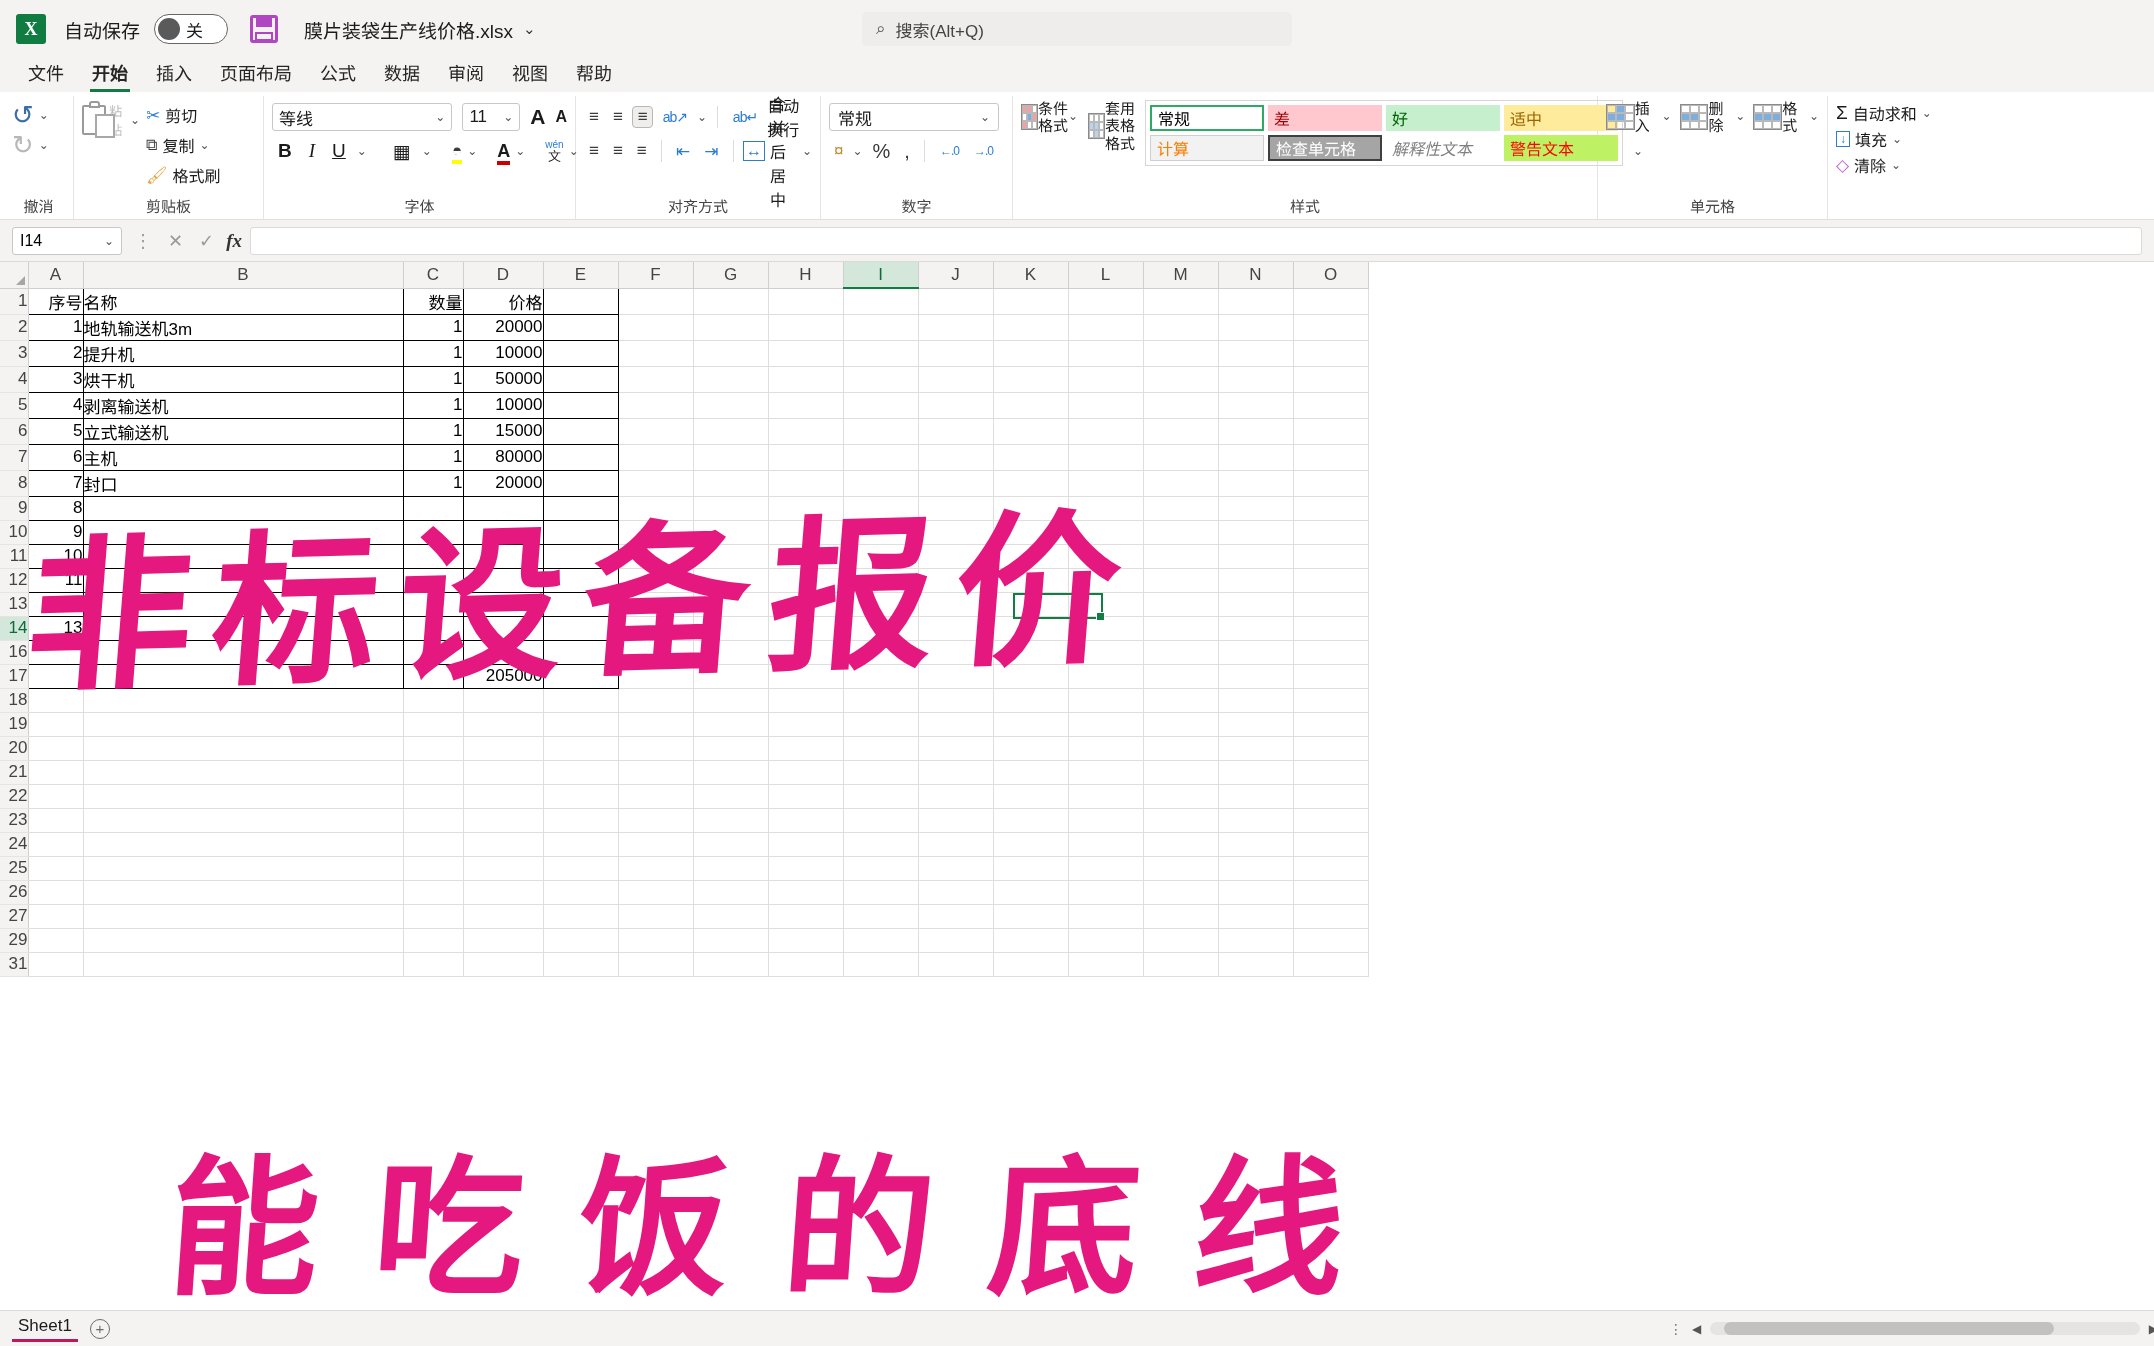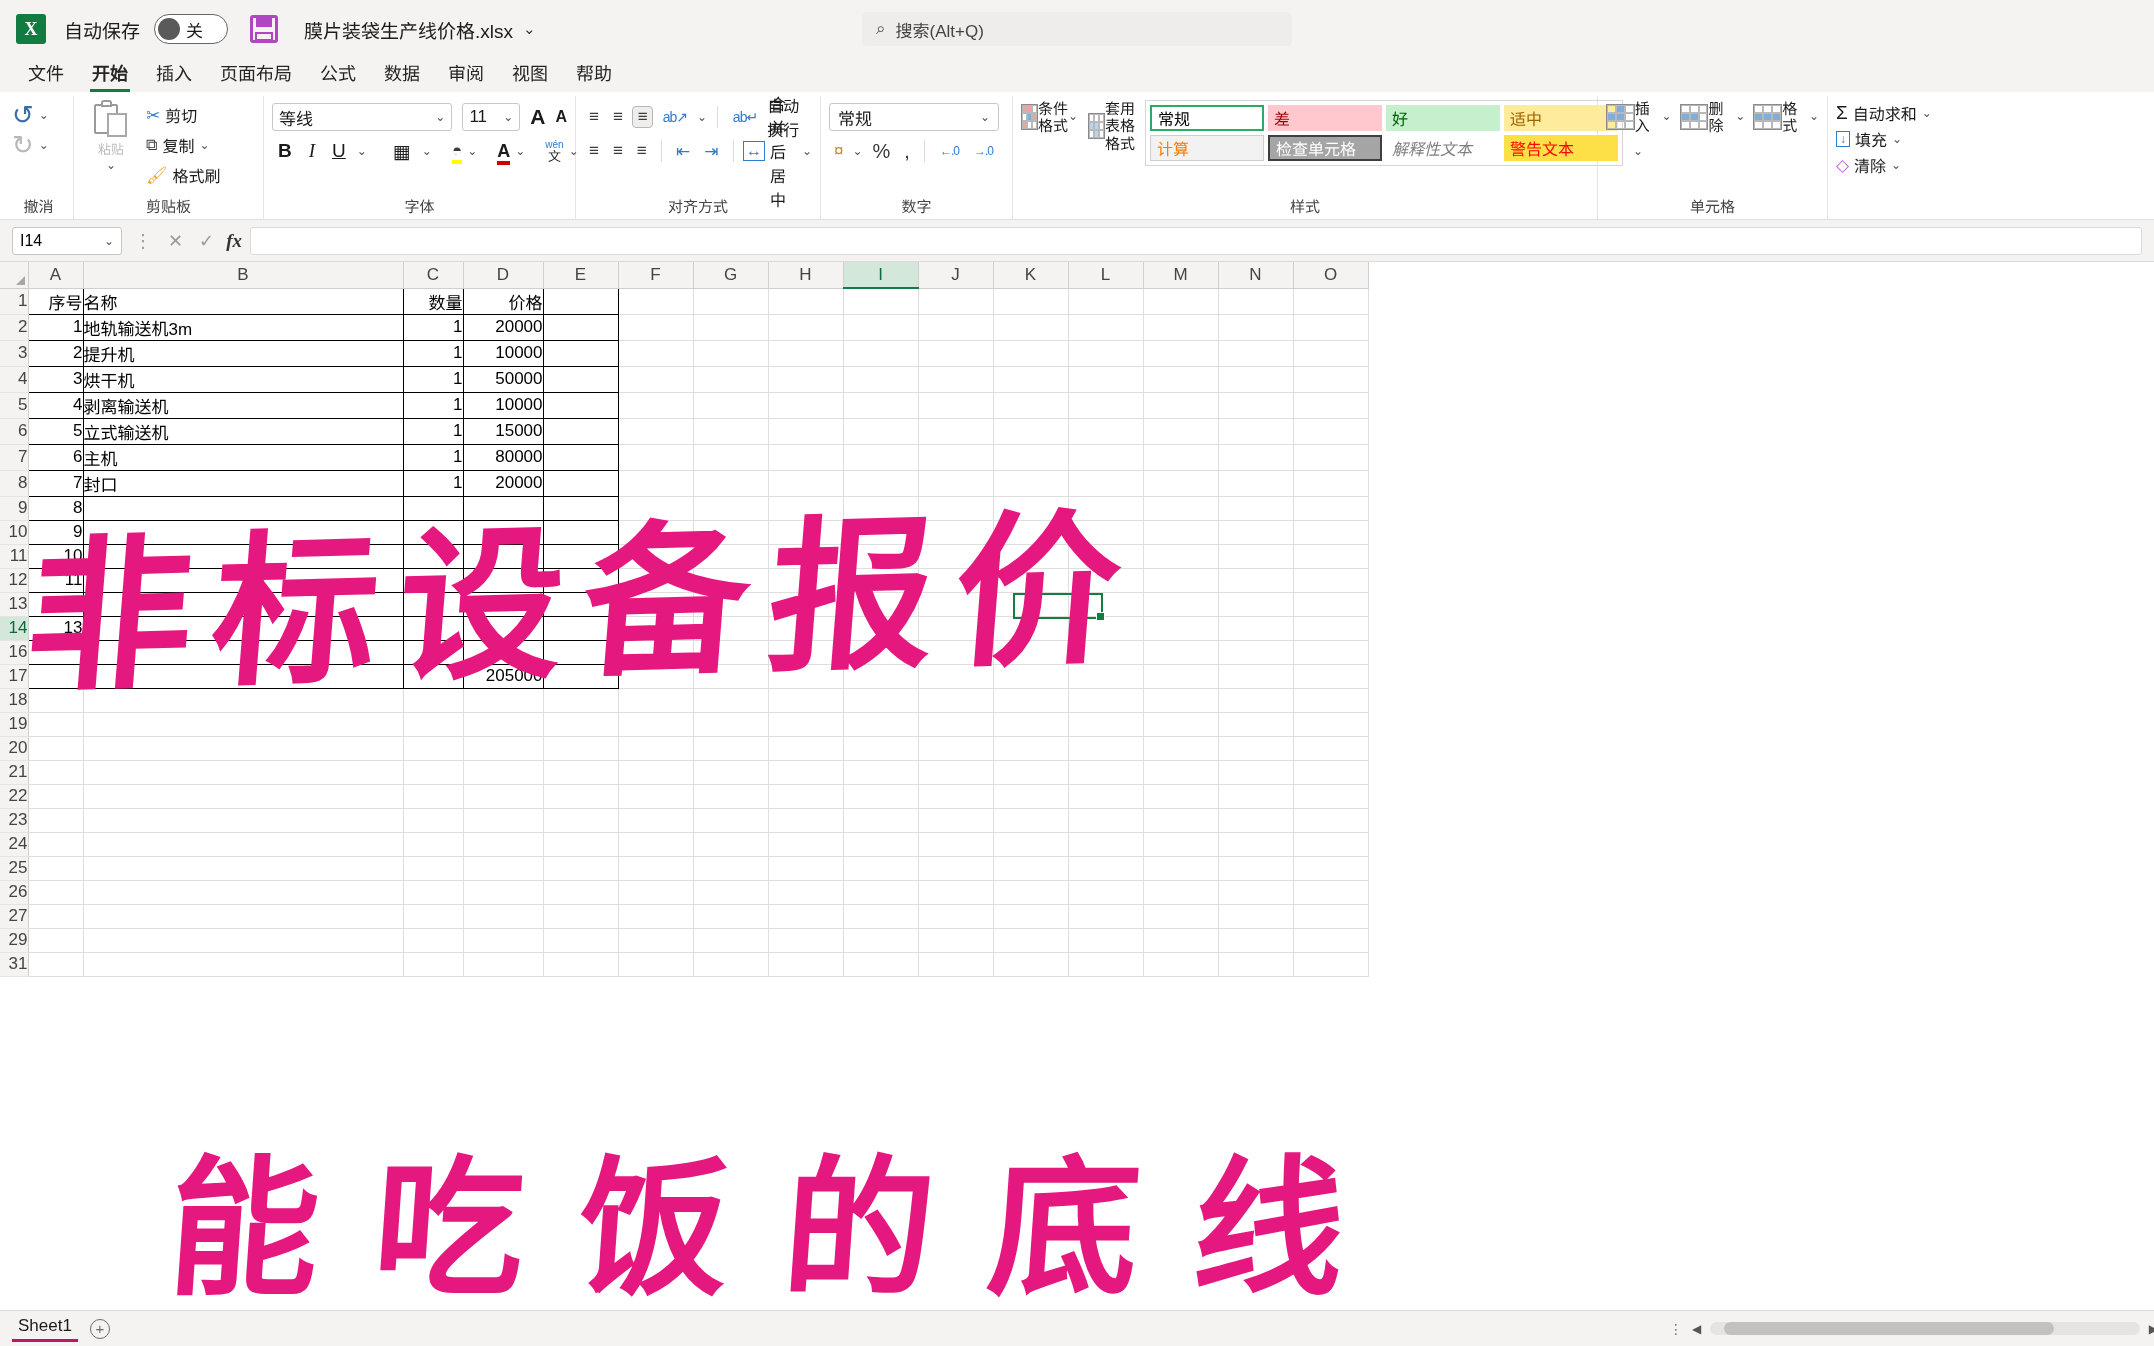--- a/index.html
+++ b/index.html
@@ -59,21 +59,21 @@
   .grp-body { flex: 1; display: flex; align-items: flex-start; padding-top: 4px; }
   .grp-name { text-align: center; font-size: 15px; color: #444; padding-bottom: 3px; position: relative; }
 
   .col { display: flex; flex-direction: column; justify-content: center; }
   .ico-row { display: flex; align-items: center; gap: 5px; font-size: 16px; color: #1b1b1b; height: 30px; }
   .arr { color: #555; font-size: 12px; }
 
   .undo-arrow { font-size: 26px; color: #3a6ea5; line-height: 1; }
   .undo-arrow.dim { color: #b8b8b8; }
 
-  .paste-block { display: flex; flex-direction: column; align-items: center; width: 58px; }
+  .paste-block { display: flex; flex-direction: row; align-items: center; width: 58px; }
   .clipboard-ic { width: 34px; height: 38px; position: relative; }
   .clipboard-ic .cb { position: absolute; left: 0; top: 4px; width: 24px; height: 30px; border: 2px solid #9a9a9a; border-radius: 2px; background:#fff; }
   .clipboard-ic .clip { position: absolute; left: 7px; top: 0; width: 11px; height: 7px; border: 2px solid #9a9a9a; border-radius: 3px 3px 0 0; background:#fff; }
   .clipboard-ic .pg { position: absolute; left: 13px; top: 13px; width: 20px; height: 24px; border: 2px solid #a8a8a8; background: #fff; }
   .paste-lbl { font-size: 13px; color: #bdbdbd; margin-top: 1px; }
 
   .scissors { color: #2b7cd3; font-size: 17px; }
   .copy-ic { color: #3d3d3d; font-size: 16px; }
   .brush-ic { color: #e8a33d; font-size: 17px; }
 
@@ -376,21 +376,21 @@
           </div>
         <div class="st-cell" style="background:#f2f2f2;color:#fa7d00;border:1px solid #d0cece;">
             <span>计算</span>
           </div>
         <div class="st-cell" style="background:#a5a5a5;color:#fff;border:2px solid #3f3f3f;">
             <span>检查单元格</span>
           </div>
         <div class="st-cell" style="background:#fff;color:#7f7f7f;font-style:italic;">
             <span>解释性文本</span>
           </div>
-        <div class="st-cell" style="background:#fde047;color:#ff0000;">
+        <div class="st-cell" style="background:#bef264;color:#ff0000;">
             <span>警告文本</span>
           </div>
       </div>
       <div class="col" style="justify-content:space-between;height:58px;padding-top:2px;">
         <span class="arr">⌃</span>
         <span class="arr">⌄</span>
       </div>
     </div>
     <div class="grp-name">样式</div>
   </div>

